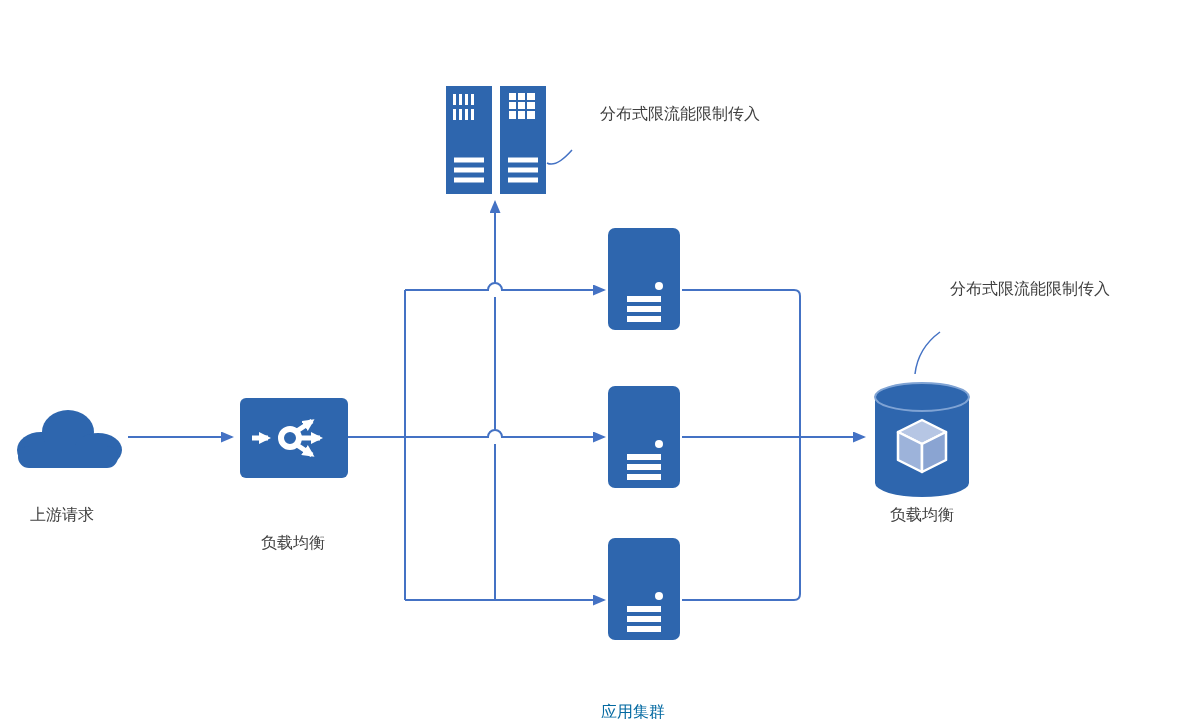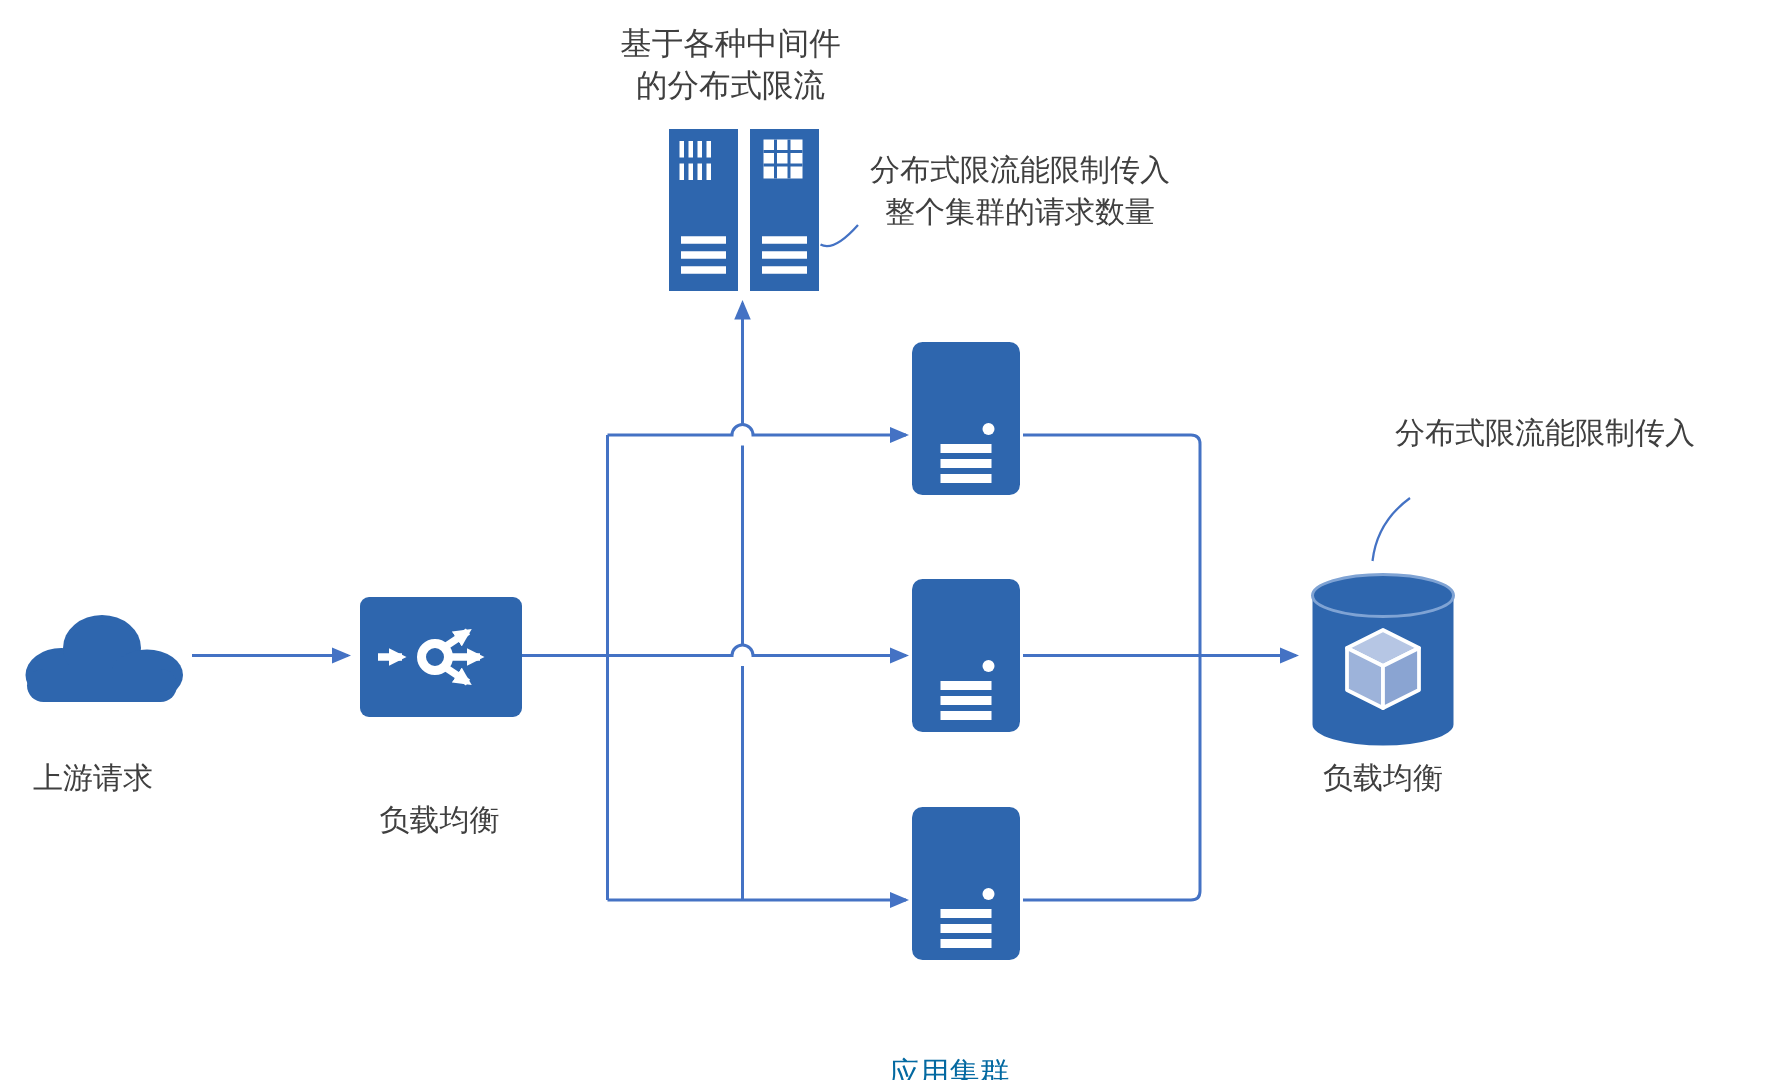--- a/index.html
+++ b/index.html
@@ -4,24 +4,24 @@
 <style>
   html,body{margin:0;padding:0;background:#fff;}
   .canvas{
     position:relative;width:1178px;height:720px;background:#ffffff;
     font-family:"Liberation Sans",sans-serif;overflow:hidden;
   }
   .wires{position:absolute;left:0;top:0;}
   .node{position:absolute;}
   .label{
     position:absolute;transform:translateX(-50%);
-    color:#3f3f3f;font-size:20px;white-space:nowrap;text-align:center;
+    color:#3f3f3f;font-size:16px;white-space:nowrap;text-align:center;
   }
   .title{font-size:21px;line-height:28px;}
-  .note{font-size:20px;line-height:28px;text-align:center;}
+  .note{font-size:16px;line-height:28px;text-align:center;}
 </style>
 </head>
 <body>
 
 <div class="canvas">
 
   <svg class="wires" width="1178" height="720" viewBox="0 0 1178 720">
     <defs>
       <marker id="ah" markerUnits="userSpaceOnUse" markerWidth="13" markerHeight="11" refX="11" refY="5.5" orient="auto">
         <path d="M0,0 L13,5.5 L0,11 Z" fill="#4472c4"></path>
@@ -102,28 +102,23 @@
         <path d="M8,74 H38"></path>
         <path d="M8,84 H38"></path>
         <path d="M8,94 H38"></path>
         <path d="M62,74 H92"></path>
         <path d="M62,84 H92"></path>
         <path d="M62,94 H92"></path>
       </g>
     </svg>
   </div>
 
-  <div class="label title" style="left: 487px; top: 16px; color: rgb(63, 63, 63);">
-    <div>基于各种中间件</div>
-    <div>的分布式限流</div>
-  </div>
 
   <div class="label note" style="left: 680px; top: 100px; color: rgb(63, 63, 63);">
     <div>分布式限流能限制传入</div>
-    <div>整个集群的请求数量</div>
   </div>
 
   <div class="node" style="left:608px;top:228px;">
     <svg width="72" height="102" viewBox="0 0 72 102">
       <rect width="72" height="102" rx="7" fill="#2e66ae"></rect>
       <circle cx="51" cy="58" r="4" fill="#ffffff"></circle>
       <g stroke="#ffffff" stroke-width="6">
         <path d="M19,71 H53"></path>
         <path d="M19,81 H53"></path>
         <path d="M19,91 H53"></path>

